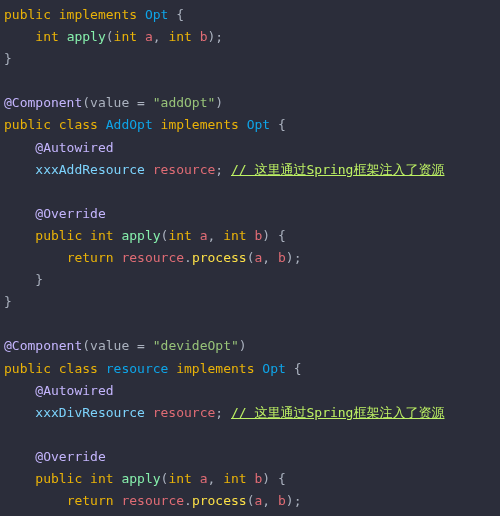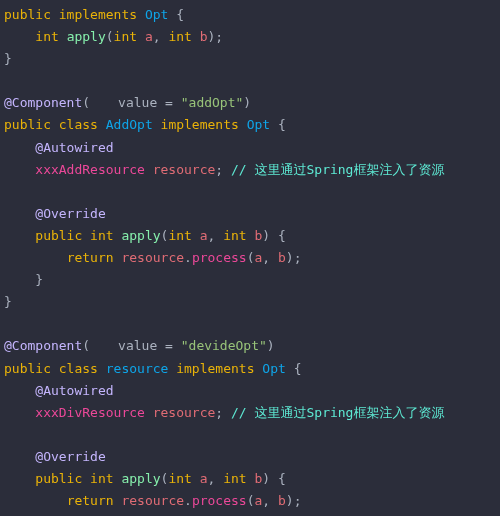--- a/index.html
+++ b/index.html
@@ -15,28 +15,28 @@
     overflow: hidden;
   }
   pre {
     margin: 0;
     padding: 4px 0 4px 4px;
     white-space: pre;
   }
   .kw { color: #eab308; }         
   .type { color: #0ea5e9; }       
   .ann { color: #c4b5fd; }        
-  .annparam { color: #abb2bf; margin-left: 28px; }   
+  .annparam { color: #abb2bf; }   
   .str { color: #98c379; }        
   .fn { color: #86efac; }         
-  .call { color: #ec4899; }       
+  .call { color: #fde047; }       
   .param { color: #e06c75; }      
-  .comment { color: #5eead4; font-style: normal; } 
+  .comment { color: #bef264; font-style: normal; text-decoration: underline; } 
   .punct { color: #abb2bf; }
-  .plain { color: #ec4899; }
+  .plain { color: #7dd3fc; }
 </style>
 </head>
 <body>
 
 <pre><span><span class="kw">public</span> <span class="kw">implements</span> <span class="type">Opt</span><span class="punct"> {</span></span>
 <span><span class="plain">    </span><span class="kw">int</span> <span class="fn">apply</span><span class="punct">(</span><span class="kw">int</span> <span class="param">a</span><span class="punct">, </span><span class="kw">int</span> <span class="param">b</span><span class="punct">);</span></span>
 <span><span class="punct">}</span></span>
 
 <span><span class="ann">@Component</span><span class="punct">(</span><span class="annparam">value</span><span class="punct"> = </span><span class="str">"addOpt"</span><span class="punct">)</span></span>
 <span><span class="kw">public</span> <span class="kw">class</span> <span class="type">AddOpt</span> <span class="kw">implements</span> <span class="type">Opt</span><span class="punct"> {</span></span>

